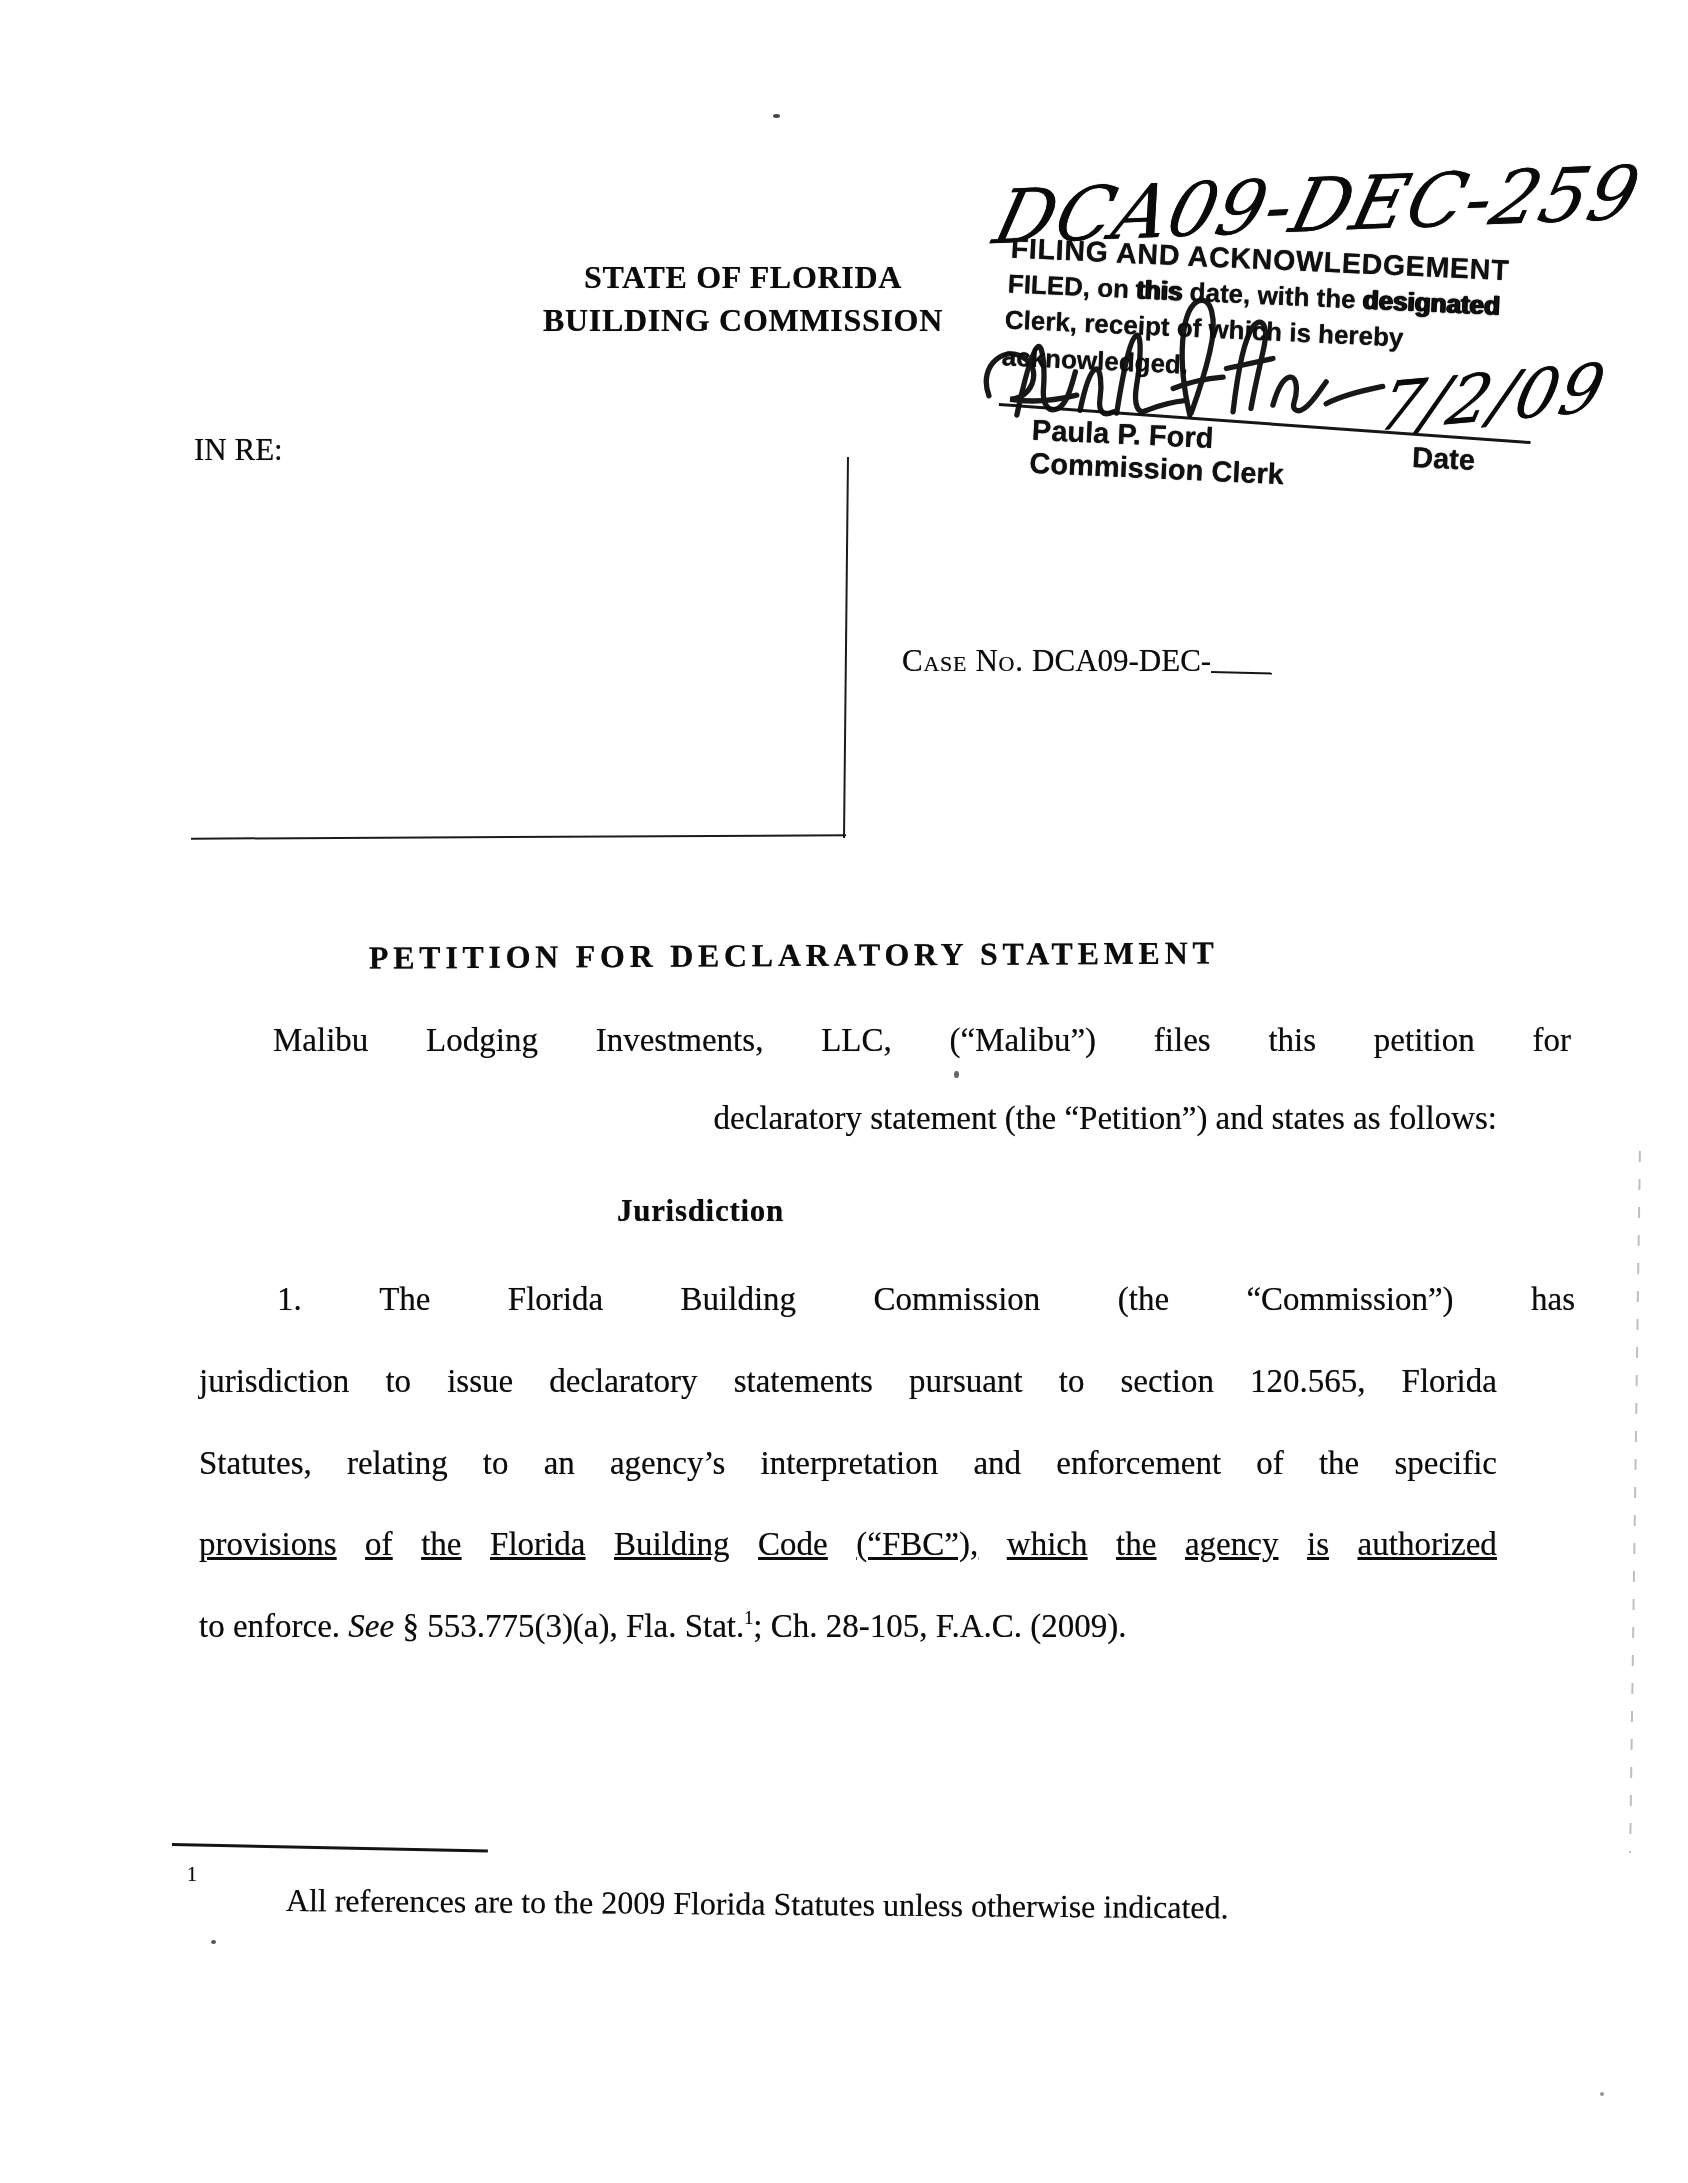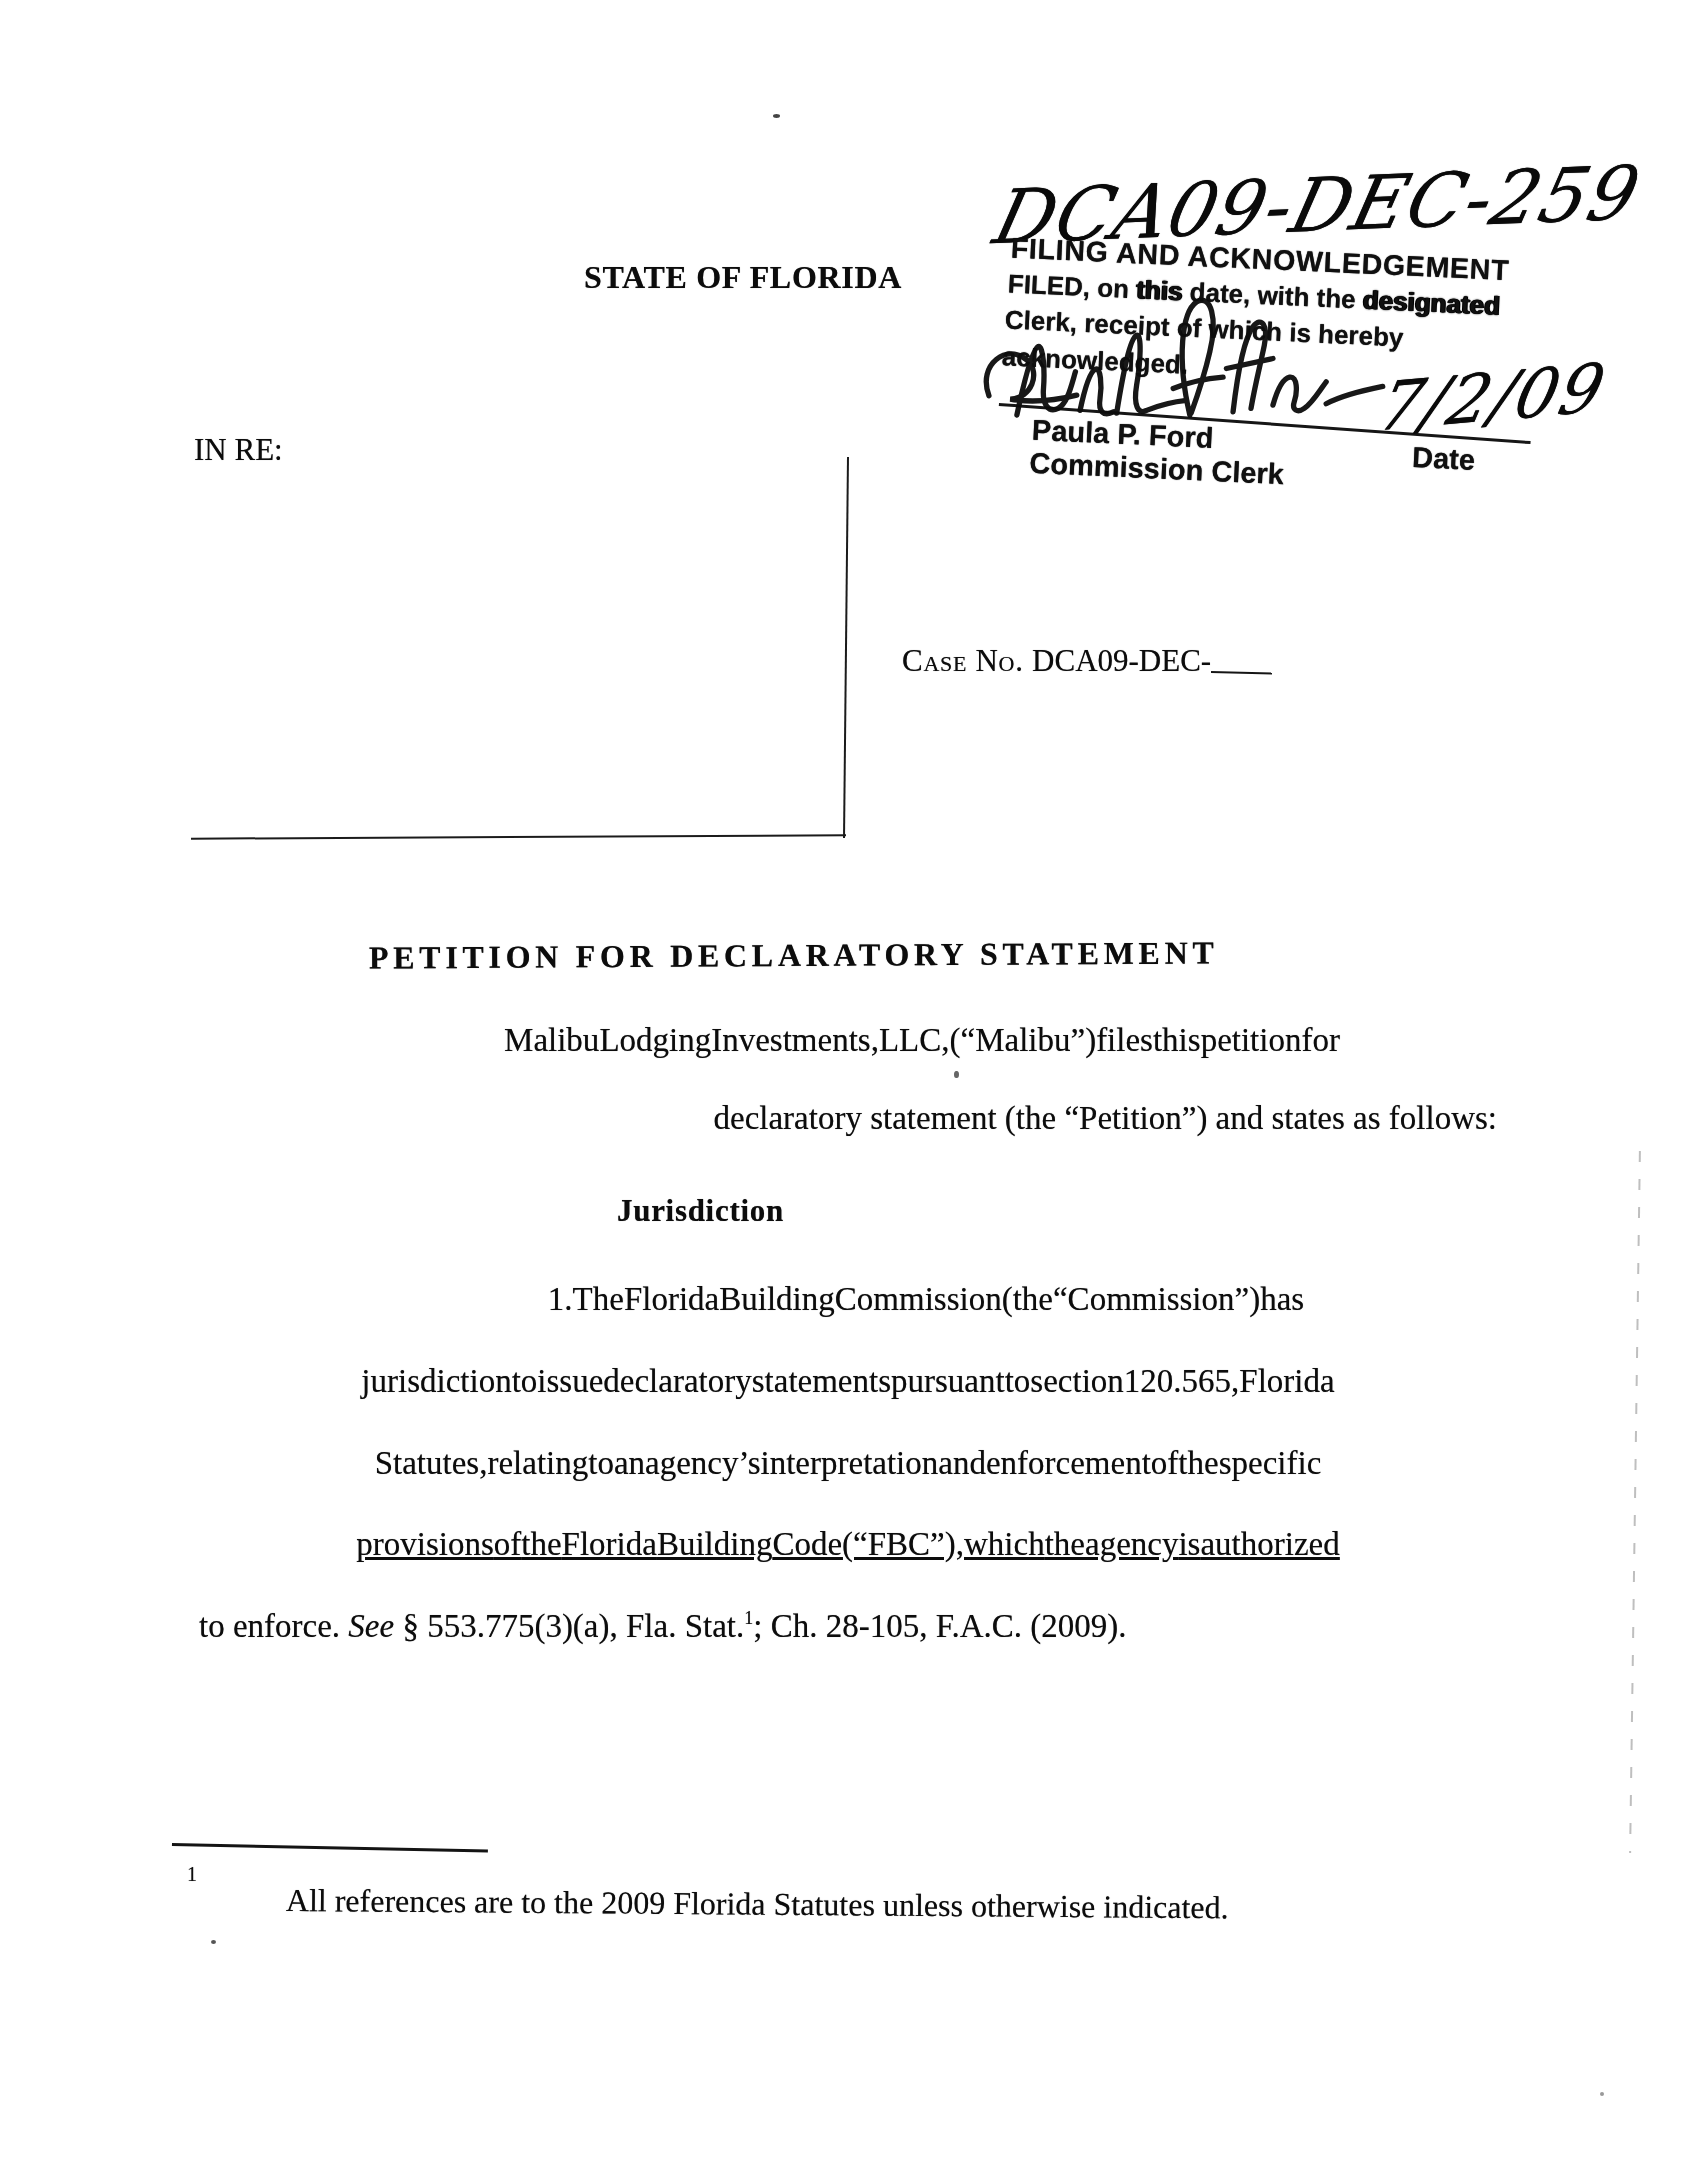--- a/index.html
+++ b/index.html
@@ -57,21 +57,21 @@
   
   .doc-title{
     position:absolute;left:369px;top:937px;font-size:32px;font-weight:bold;
     letter-spacing:4.7px;white-space:nowrap;transform:rotate(-.35deg);
   }
   .jurisdiction{position:absolute;left:617px;top:1193px;font-size:31px;font-weight:bold;letter-spacing:0.7px;}
   .bline{
     position:absolute;left:199px;width:1298px;font-size:33px;line-height:39px;
     white-space:pre-wrap;text-shadow:0 0 0.7px rgba(0,0,0,.55);
   }
-  .bline.just{display:flex;justify-content:center;}
+  .bline.just{display:flex;justify-content:space-between;}
   .bline.just span{white-space:nowrap;}
   .it{font-style:italic;}
   .sup{font-size:18px;position:relative;top:-13.3px;}
   
   .fn-rule{position:absolute;left:172px;top:1843px;width:316px;height:3.3px;background:#141414;transform:rotate(1.2deg);transform-origin:0 0;}
   .fn-marker{position:absolute;left:187px;top:1863px;font-size:20px;}
   .fn-text{position:absolute;left:286px;top:1882px;font-size:32px;transform:rotate(.45deg);transform-origin:0 0;text-shadow:0 0 0.7px rgba(0,0,0,.55);}
   
   .artifact-dashes{
     position:absolute;left:1634px;top:1151px;width:2px;height:702px;opacity:.55;
@@ -84,20 +84,21 @@
   .speck.s3{left:211px;top:1940px;width:5.3px;height:4px;background:#555;}
   .speck.s4{left:1600px;top:2092px;width:4px;height:4px;background:#999;}
 </style>
 </head>
 <body>
 
 <div class="page">
 
   <div class="doc-header ink">
     <div>STATE OF FLORIDA</div>
+    <div>BUILDING COMMISSION</div>
   </div>
 
   <div class="hw hw-case">DCA09-DEC-259</div>
 
   <div class="stamp">
     <div class="stamp-l1">FILING AND ACKNOWLEDGEMENT</div>
     <div class="stamp-l2"><span>FILED, on </span><span class="heavy">this</span><span> date, with the </span><span class="heavy">designated</span></div>
     <div class="stamp-l3">Clerk, receipt of which is hereby</div>
     <div class="stamp-l4">acknowledged.</div>
     <div class="stamp-name">Paula P. Ford</div>

